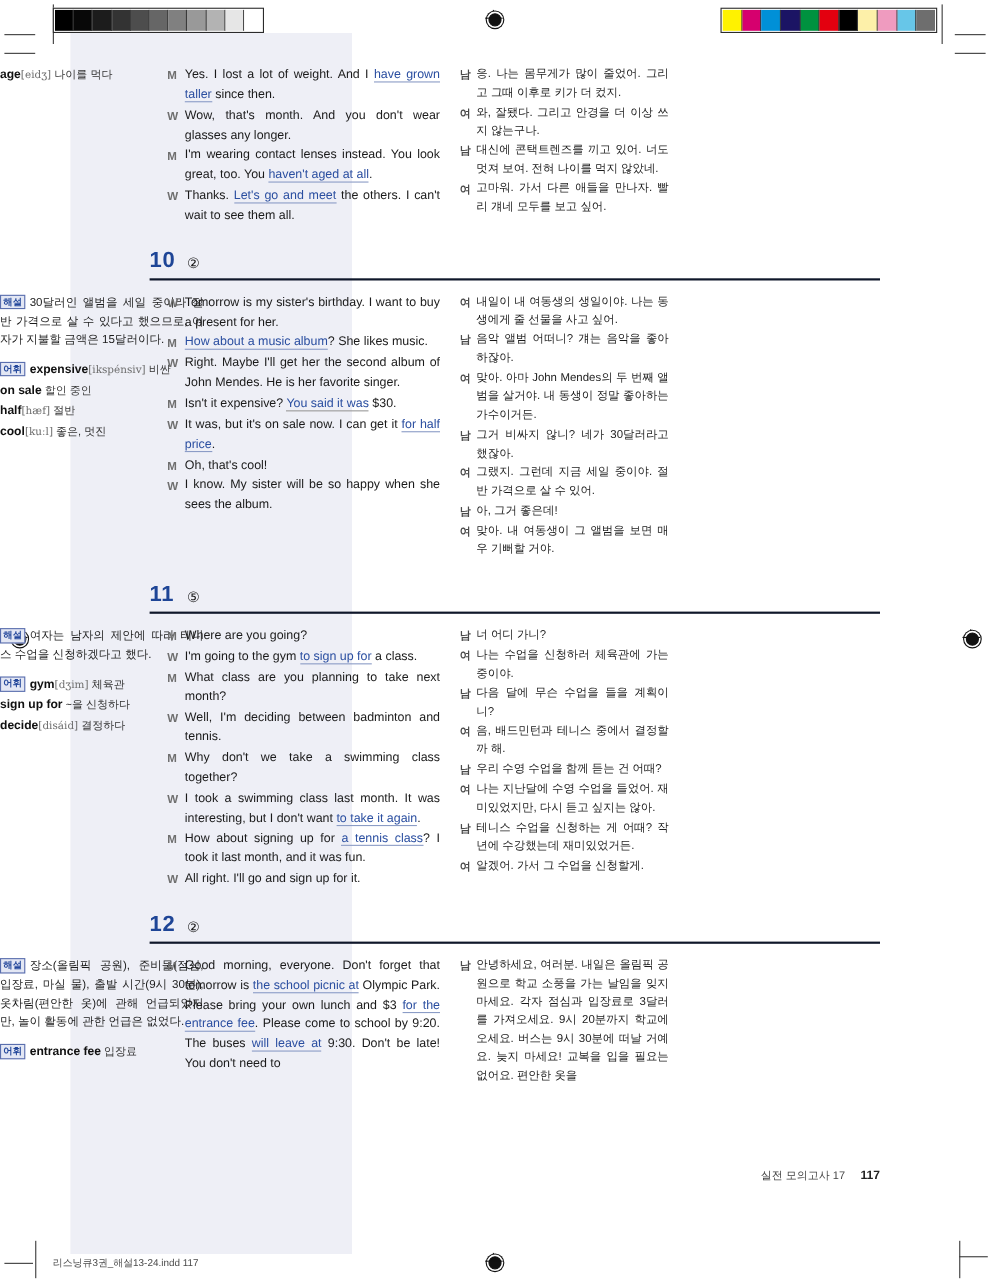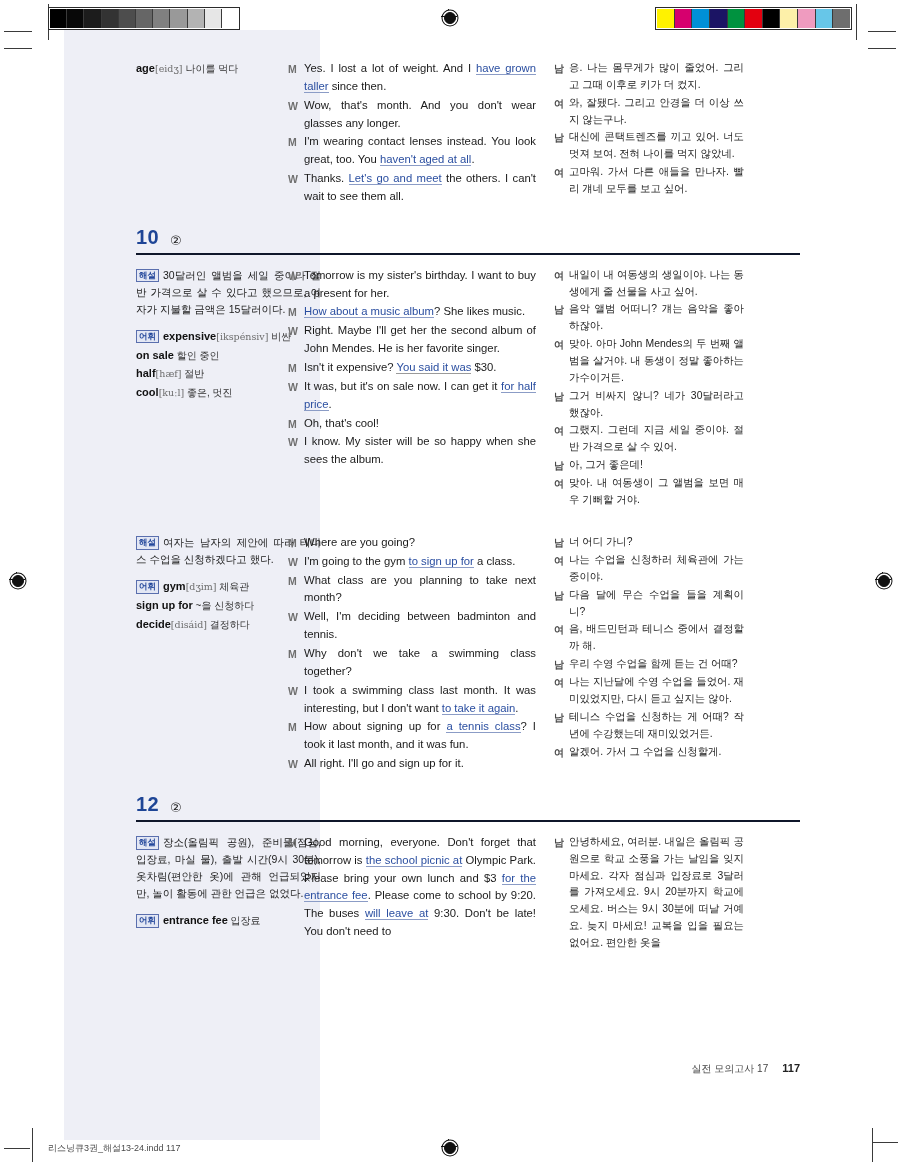--- a/index.html
+++ b/index.html
@@ -107,21 +107,20 @@
 
   .qbody {
     display: flex;
     align-items: flex-start;
     padding-top: 12px;
   }
 
   .col-note {
     width: 136px;
     flex: 0 0 136px;
-    padding-left: 136px;
     box-sizing: content-box;
   }
   .note-inner {
     width: 185px;
     margin-left: 0;
     font-size: 10.5px;
     line-height: 1.62;
     color: #1b1b1b;
   }
   .tag {
@@ -387,20 +386,24 @@
               </div>
               <div class="line">
                 <div class="spk">여</div>
                 <div class="utt">맞아. 내 여동생이 그 앨범을 보면 매우 기뻐할 거야.</div>
               </div>
             </div>
           </div>
           <div class="sp-10"></div>
         </div>
         <div class="qblock">
+          <div class="qhead">
+            <div class="qnum">11</div>
+            <div class="qans">⑤</div>
+          </div>
           <div class="qbody">
             <div class="col-note">
               <div class="note-inner">
                 <p class="note-para"><span class="tag">해설</span><span>여자는 남자의 제안에 따라 테니스 수업을 신청하겠다고 했다.</span></p>
                 <div class="vocab-list">
                   <div class="vocab-line"><span class="tag">어휘</span><span class="vw">gym</span><span class="vp">[dʒim]</span><span class="vk"> 체육관</span></div>
                   <div class="vocab-line"><span class="vw">sign up for</span><span class="vk"> ~을 신청하다</span></div>
                   <div class="vocab-line"><span class="vw">decide</span><span class="vp">[disáid]</span><span class="vk"> 결정하다</span></div>
                 </div>
               </div>

